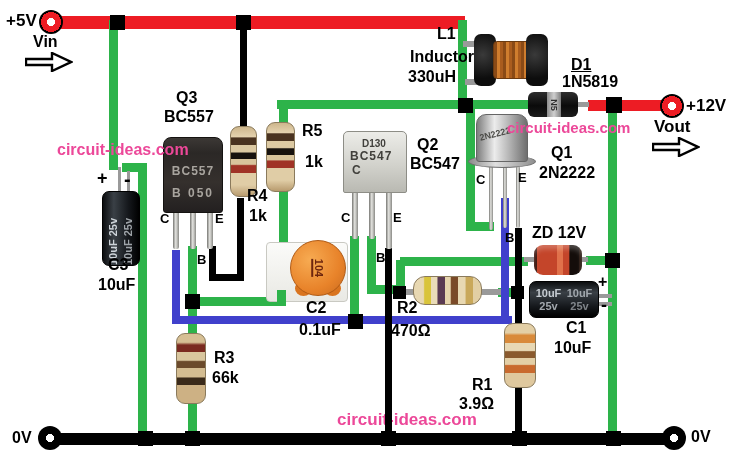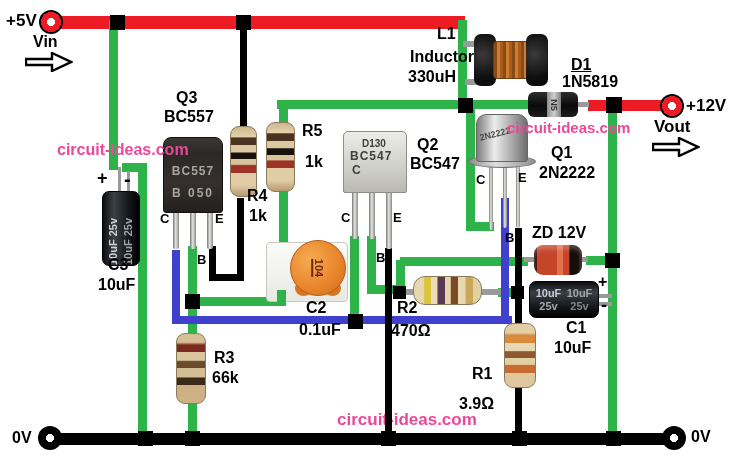--- a/index.html
+++ b/index.html
@@ -215,21 +215,21 @@
   <div class="lbl" style="left:539px;top:165px;">2N2222</div>
 
   <div class="lbl" style="left:247px;top:188px;">R4</div>
   <div class="lbl" style="left:249px;top:208px;">1k</div>
   <div class="lbl" style="left:302px;top:123px;">R5</div>
   <div class="lbl" style="left:305px;top:154px;">1k</div>
   <div class="lbl" style="left:214px;top:350px;">R3</div>
   <div class="lbl" style="left:212px;top:370px;">66k</div>
   <div class="lbl" style="left:397px;top:300px;">R2</div>
   <div class="lbl ohm" style="left:391px;top:323px;">470Ω</div>
-  <div class="lbl" style="left:472px;top:366px;">R1</div>
+  <div class="lbl" style="left:472px;top:377px;">R1</div>
   <div class="lbl ohm" style="left:459px;top:396px;">3.9Ω</div>
 
   <div class="lbl" style="left:108px;top:257px;">C3</div>
   <div class="lbl" style="left:98px;top:277px;">10uF</div>
   <div class="lbl" style="left:306px;top:300px;">C2</div>
   <div class="lbl" style="left:299px;top:322px;">0.1uF</div>
   <div class="lbl" style="left:566px;top:320px;">C1</div>
   <div class="lbl" style="left:554px;top:340px;">10uF</div>
 
   <div class="pin" style="left:160px;top:212px;">C</div>

